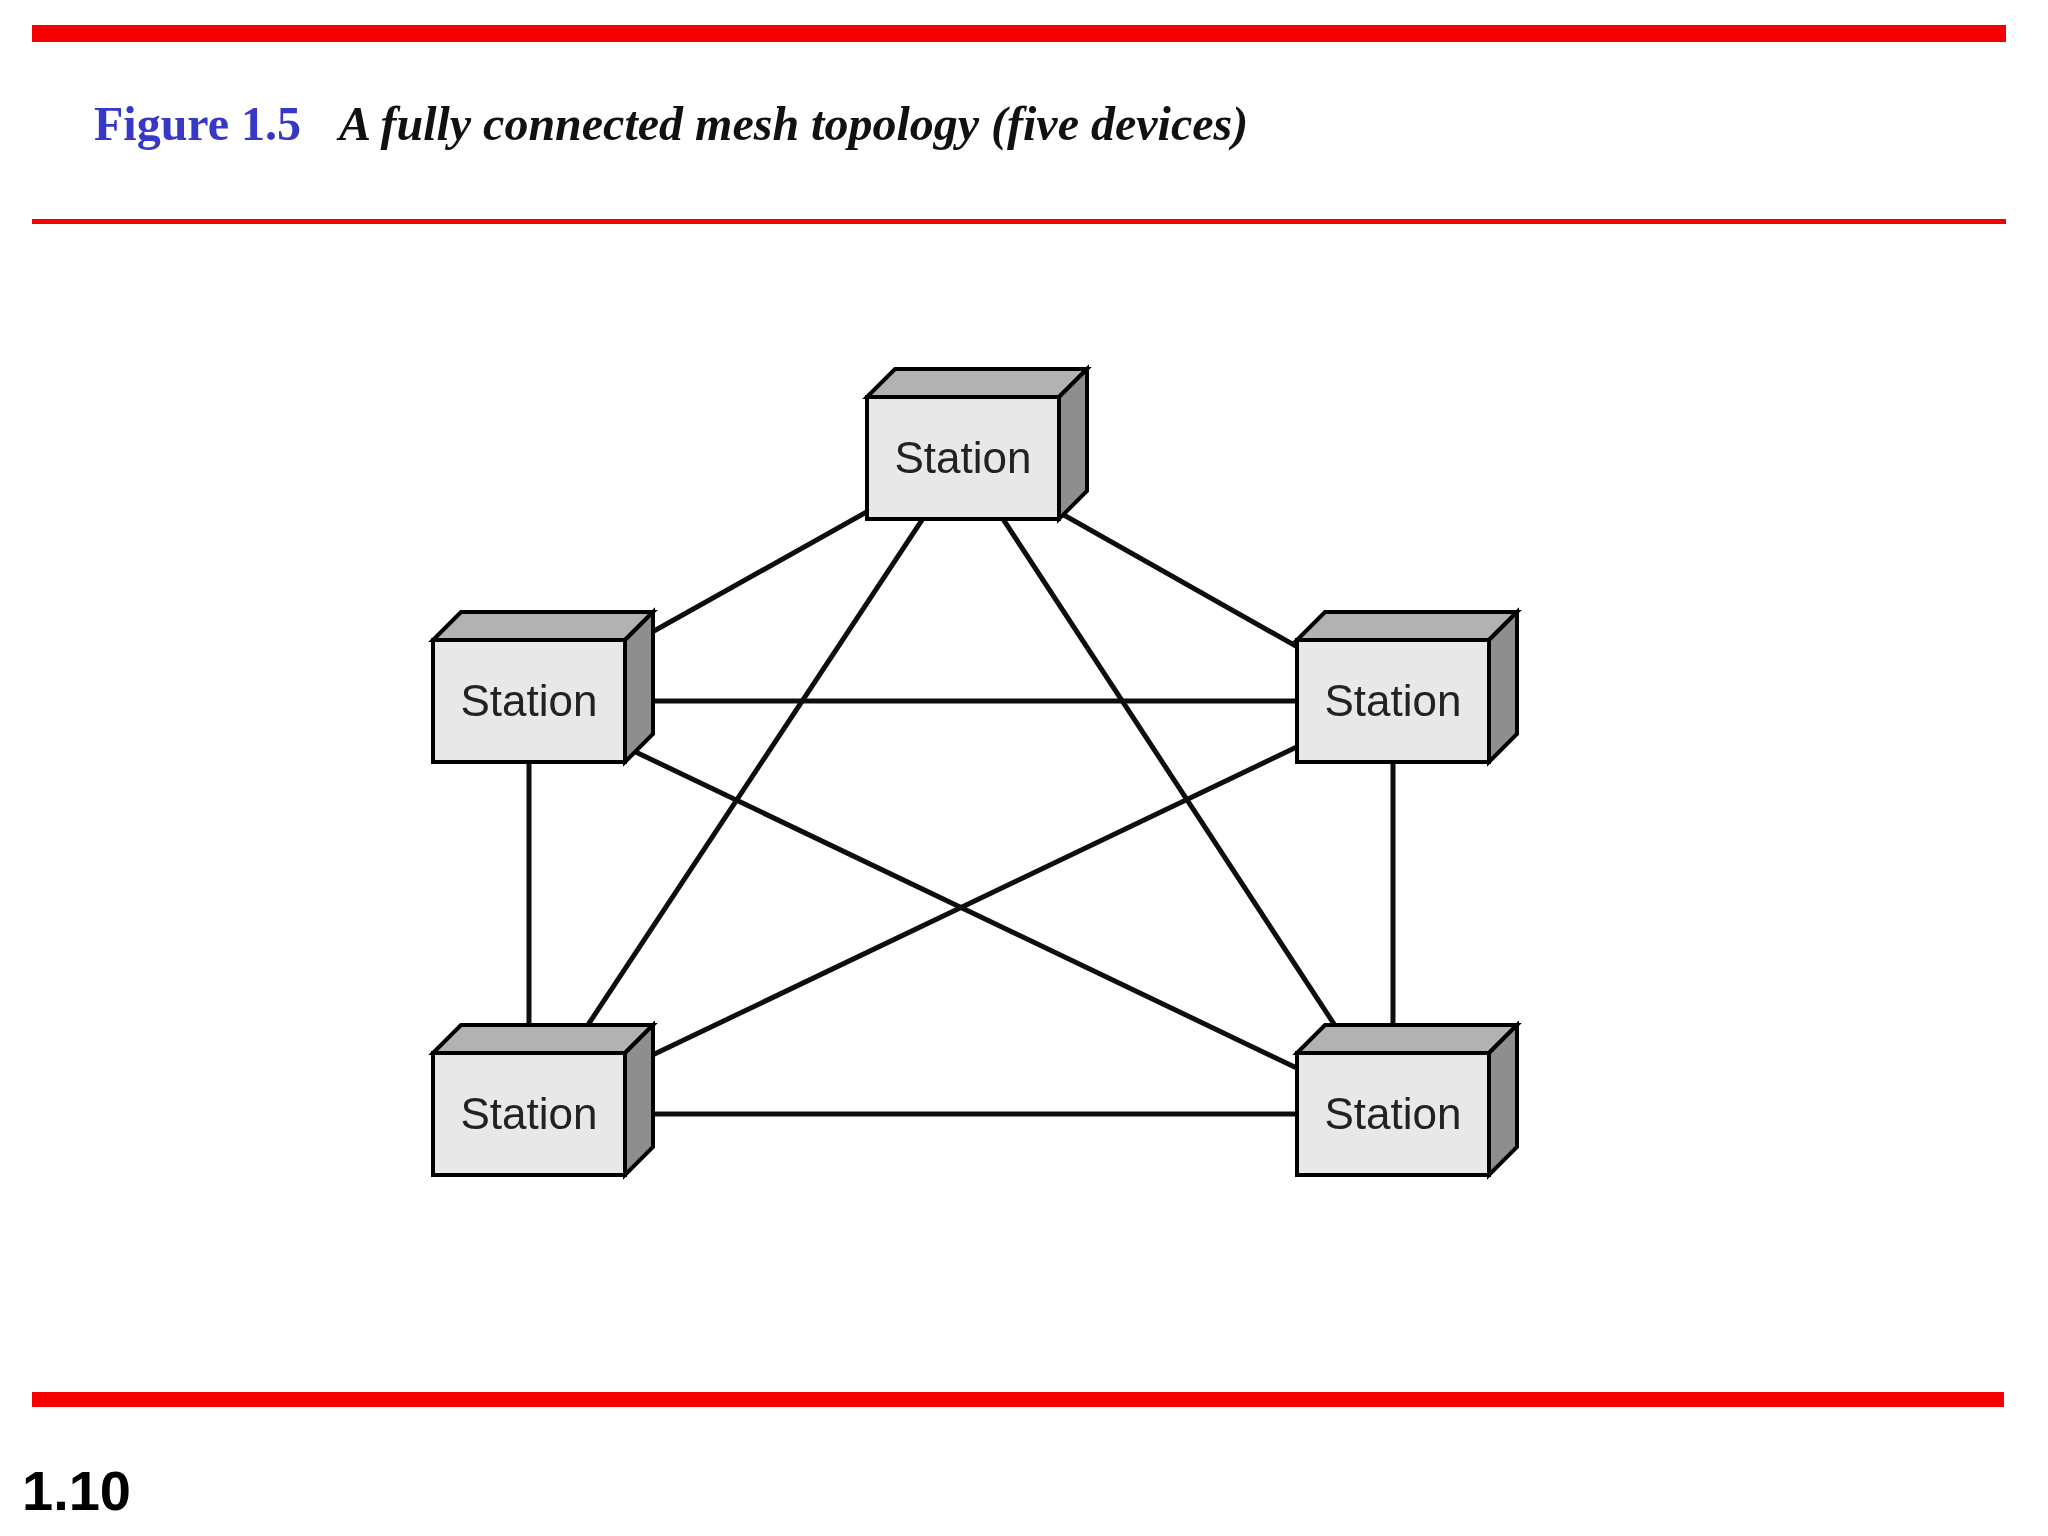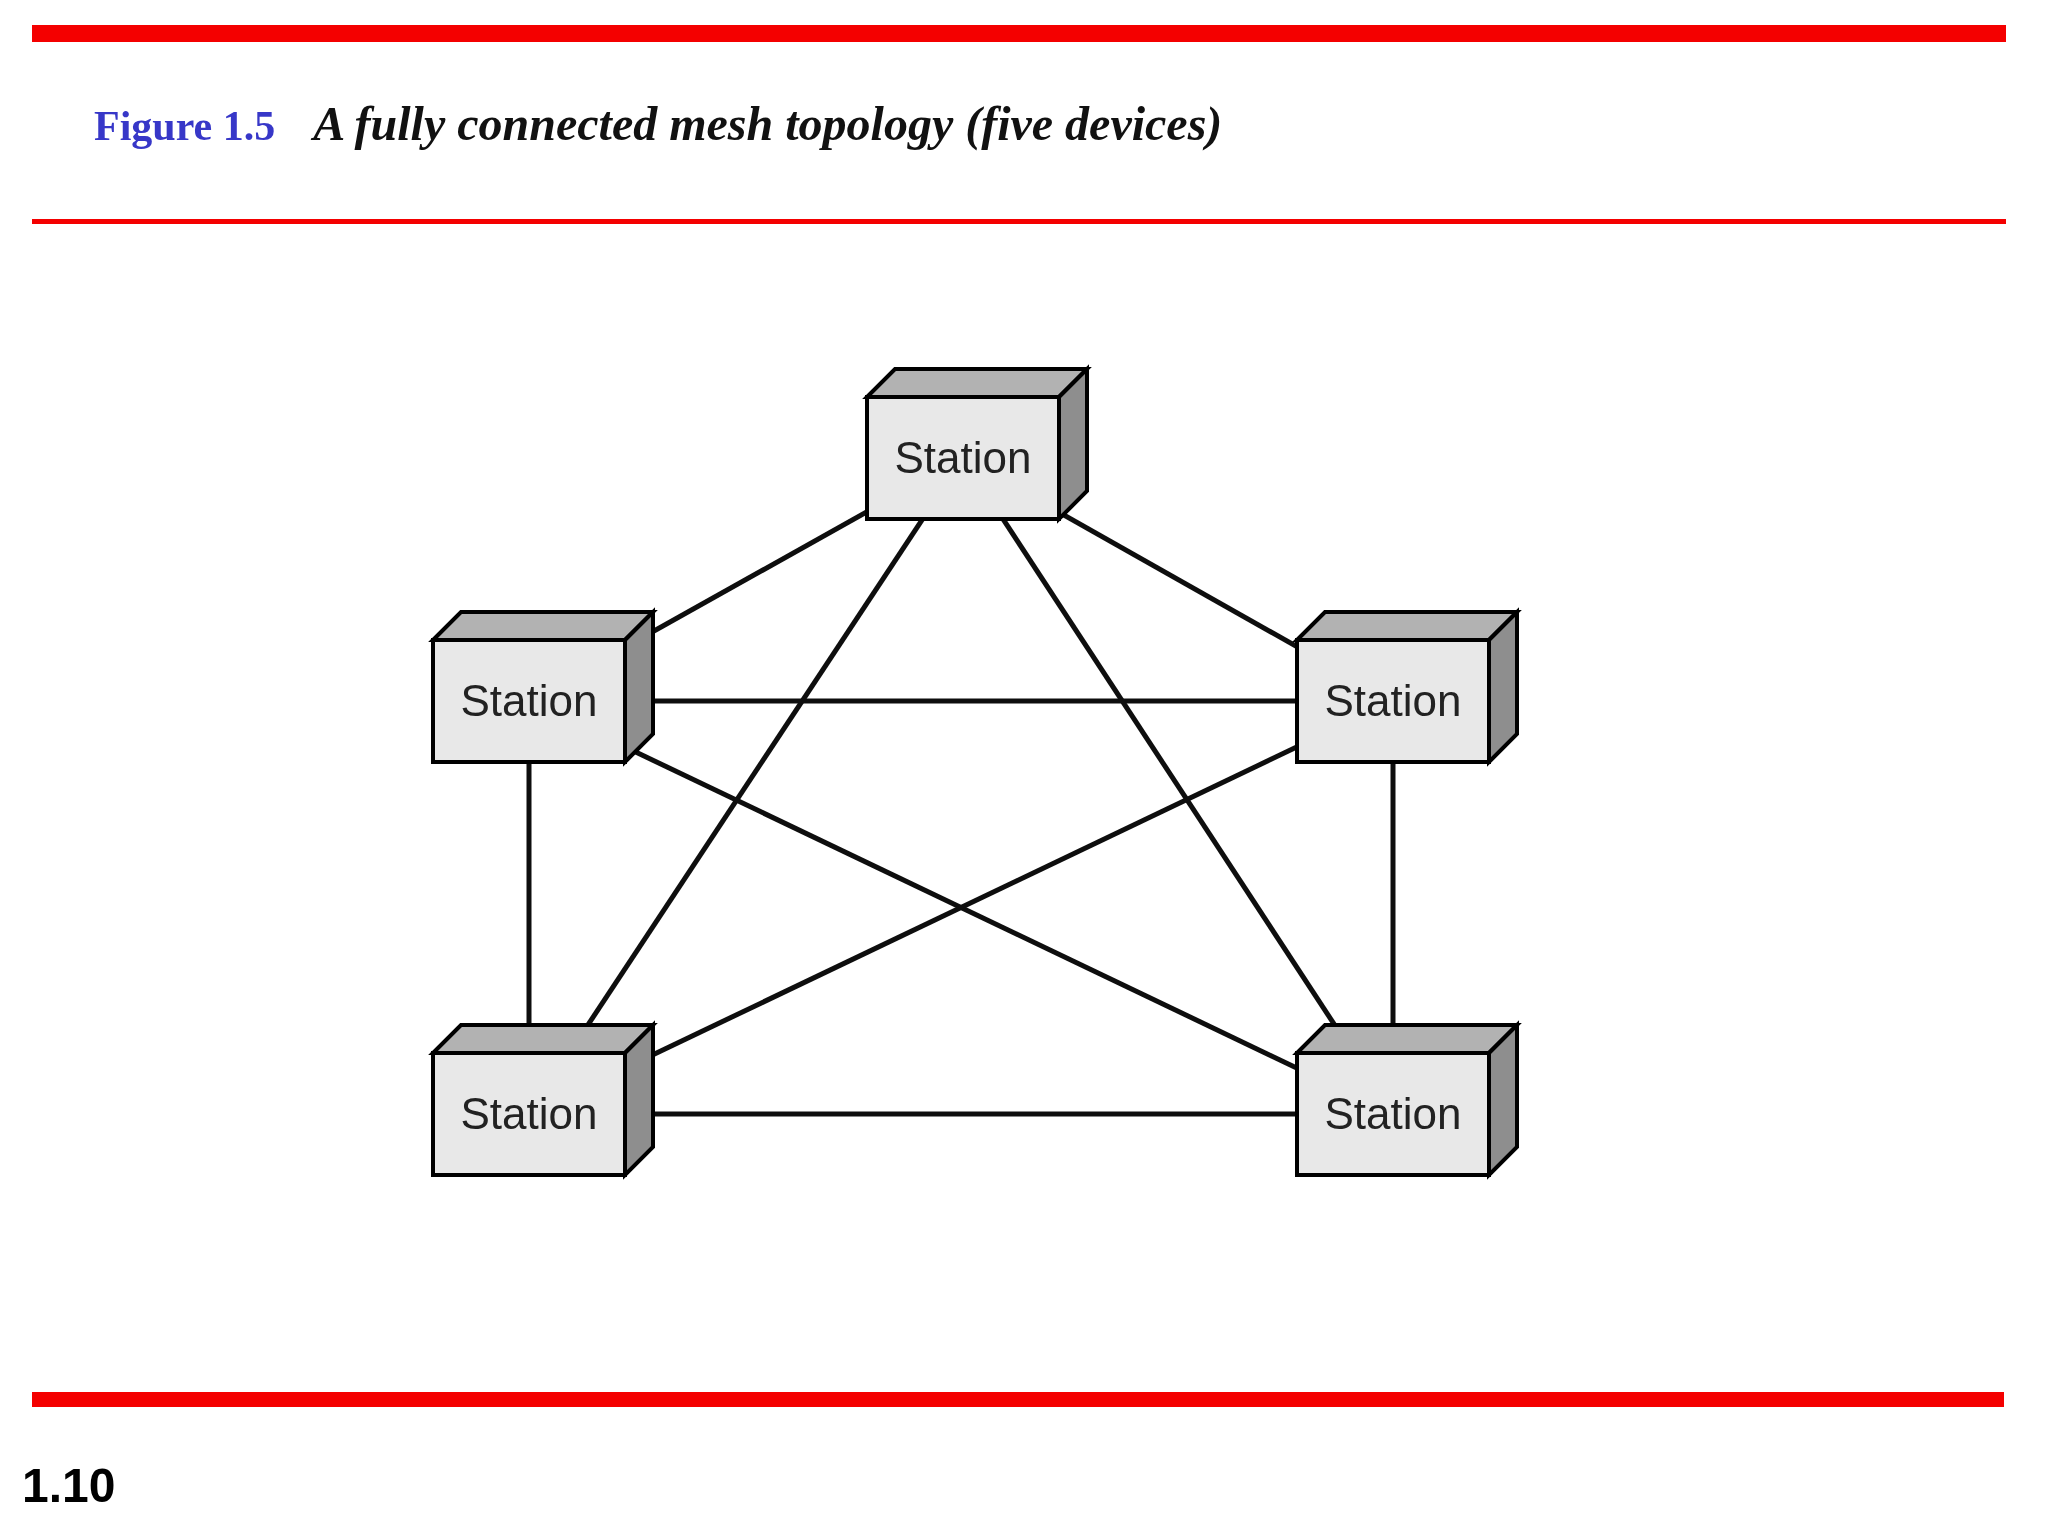--- a/index.html
+++ b/index.html
@@ -22,21 +22,21 @@
     left: 94px; top: 96px;
     width: 1900px;
     display: flex;
     align-items: baseline;
     gap: 38px;
     white-space: nowrap;
   }
   .fig-label {
     font-family: "Liberation Serif", serif;
     font-weight: bold;
-    font-size: 42px;
+    font-size: 48px;
     color: #3737c8;
     text-align: center;
   }
   .fig-caption {
     font-family: "Liberation Serif", serif;
     font-weight: bold;
     font-style: italic;
     font-size: 48px;
     color: #111111;
   }
@@ -55,21 +55,21 @@
     position: absolute;
     left: 32px; top: 1392px;
     width: 1972px; height: 15px;
     background: #f40000;
   }
   .page-number {
     position: absolute;
     left: 22px; top: 1458px;
     font-family: "Liberation Sans", sans-serif;
     font-weight: bold;
-    font-size: 48px;
+    font-size: 56px;
     color: #000000;
   }
 </style>
 </head>
 <body>
 
 <div class="slide">
 
   <div class="top-bar"></div>
 

